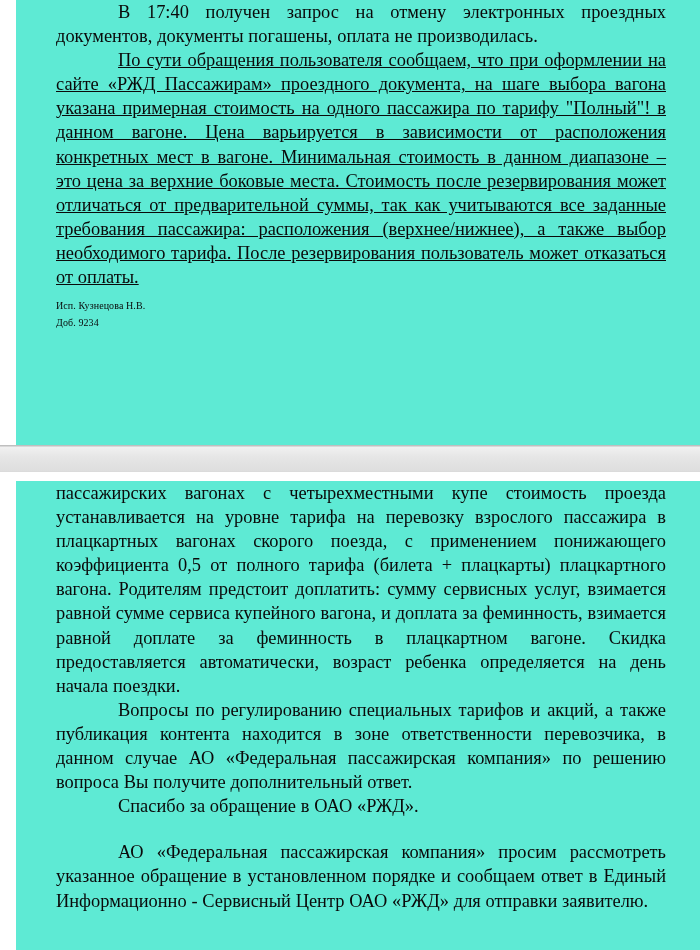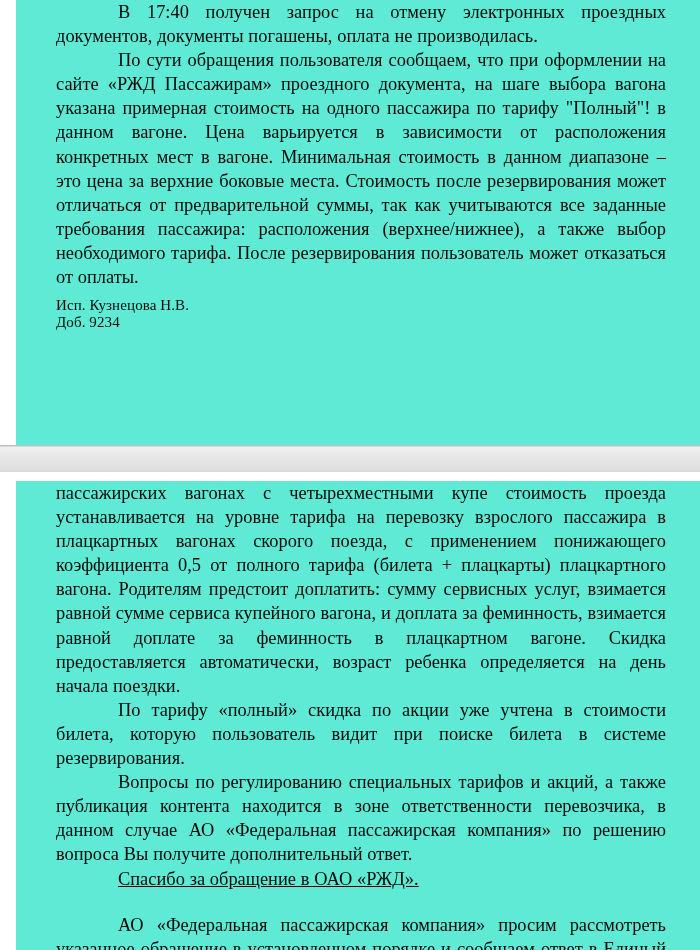--- a/index.html
+++ b/index.html
@@ -64,32 +64,32 @@
     line-height: 24.1px;
     text-align: justify;
     text-indent: 62px;
     text-justify: inter-word;
     hyphens: none;
     word-spacing: 0.2px;
   }
 
   
   #p1-1 { letter-spacing: 0.02px; }
-  #p1-2 { letter-spacing: 0.0px; }
+  #p1-2 { letter-spacing: 0.0px; text-decoration: underline; }
   #p1-3 { letter-spacing: 0.0px; }
   #p2-1 { text-indent: 0; letter-spacing: 0.0px; }
   #p2-2 { letter-spacing: 0.02px; }
   #p2-3 { letter-spacing: 0.0px; }
-  #p2-4 { letter-spacing: 0.0px; text-decoration: underline; }
+  #p2-4 { letter-spacing: 0.0px; }
   #p2-5 { letter-spacing: 0.0px; }
 
   
   .executor-block {
     margin-top: 8px;
-    font-size: 15px;
+    font-size: 10px;
     line-height: 17px;
     text-align: left;
     text-indent: 0;
     letter-spacing: 0.1px;
   }
   .executor-line { margin: 0; }
 
   .spacer-gap { height: 22px; }
 </style>
 </head>
@@ -110,21 +110,20 @@
     </div>
 
   </section>
 
   <div class="page-break"></div>
 
   <section class="page" id="page-two">
 
     <p class="para" id="p2-1">пассажирских вагонах с четырехместными купе стоимость проезда устанавливается на уровне тарифа на перевозку взрослого пассажира в плацкартных вагонах скорого поезда, с применением понижающего коэффициента 0,5 от полного тарифа (билета + плацкарты) плацкартного вагона. Родителям предстоит доплатить: сумму сервисных услуг, взимается равной сумме сервиса купейного вагона, и доплата за феминность, взимается равной доплате за феминность в плацкартном вагоне. Скидка предоставляется автоматически, возраст ребенка определяется на день начала поездки.</p>
 
-    <p class="para" id="p2-2">По тарифу «полный» скидка по акции уже учтена в стоимости билета, которую пользователь видит при поиске билета в системе резервирования.</p>
 
     <p class="para" id="p2-3">Вопросы по регулированию специальных тарифов и акций, а также публикация контента находится в зоне ответственности перевозчика, в данном случае АО «Федеральная пассажирская компания» по решению вопроса Вы получите дополнительный ответ.</p>
 
     <p class="para" id="p2-4">Спасибо за обращение в ОАО «РЖД».</p>
 
     <div class="spacer-gap"></div>
 
     <p class="para" id="p2-5">АО «Федеральная пассажирская компания» просим рассмотреть указанное обращение в установленном порядке и сообщаем ответ в Единый Информационно - Сервисный Центр ОАО «РЖД» для отправки заявителю.</p>
 
   </section>

